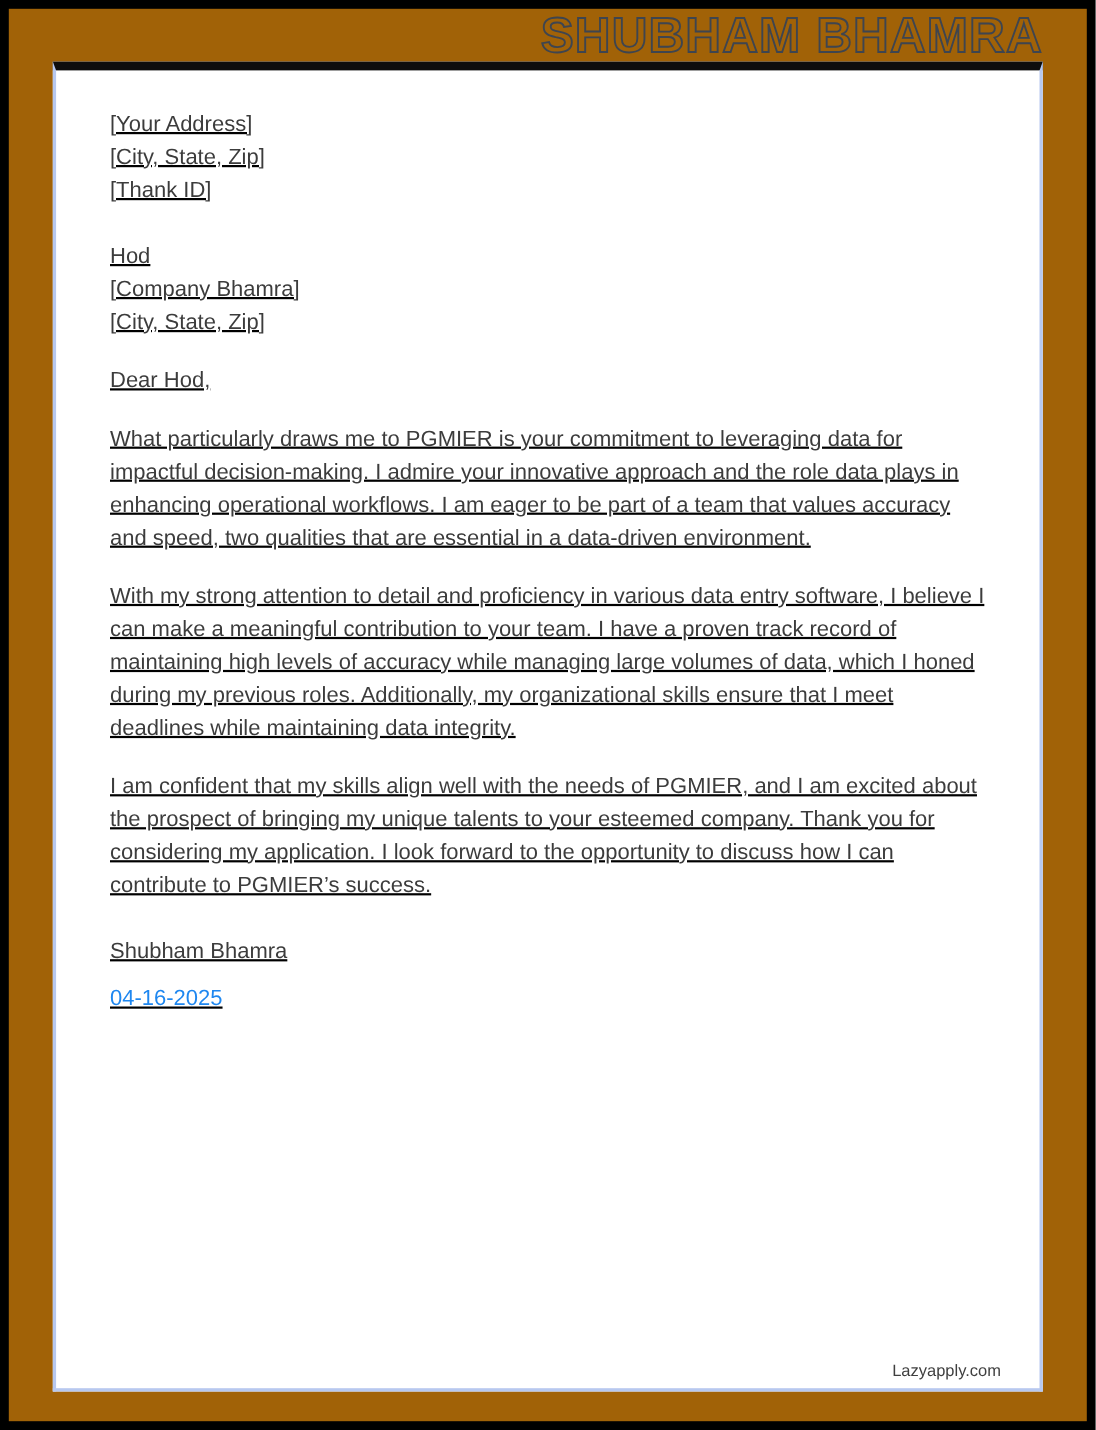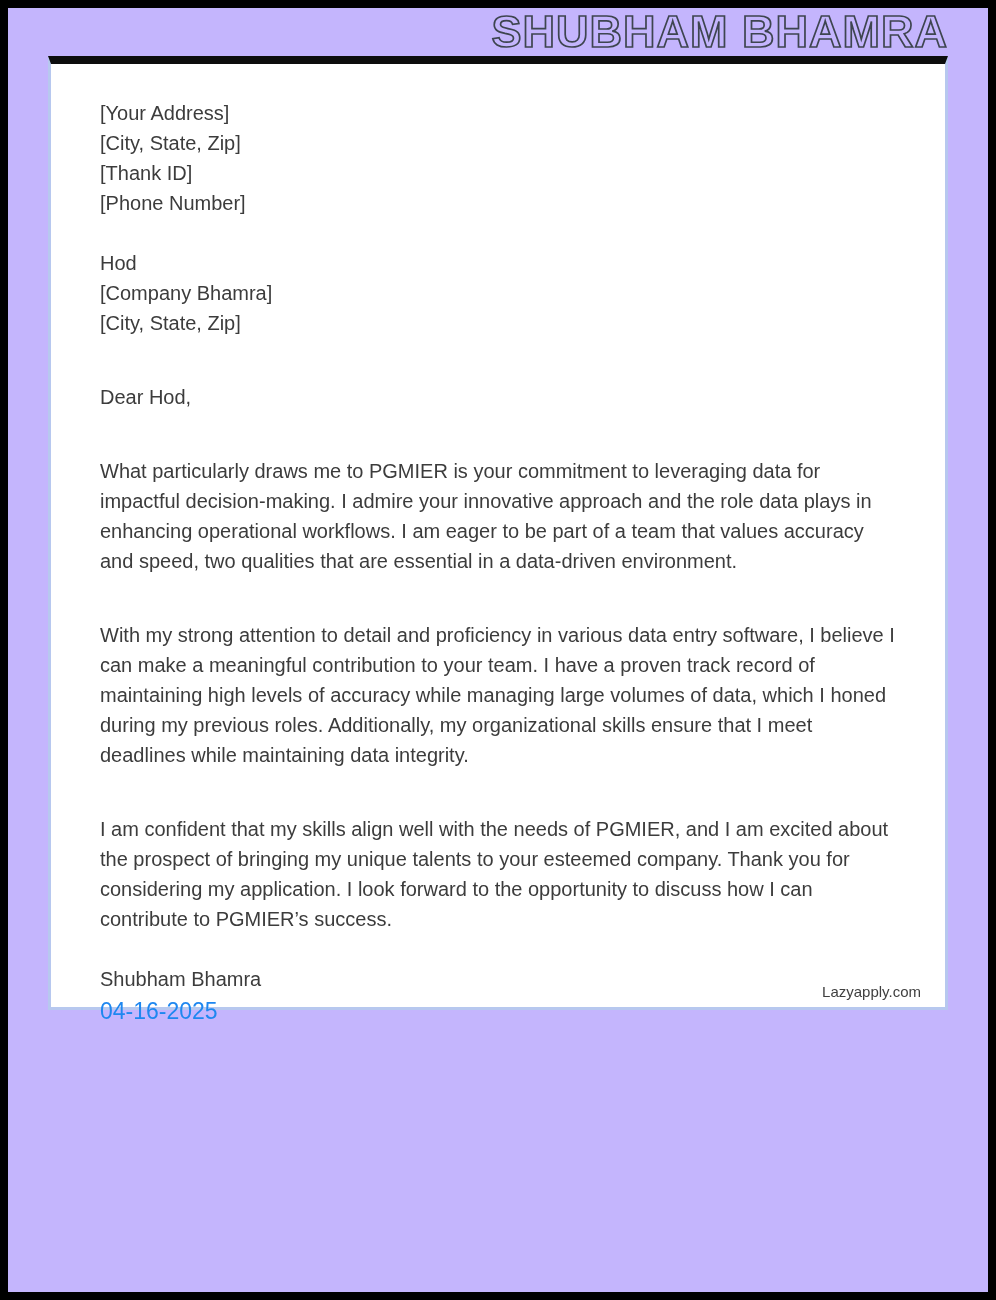--- a/index.html
+++ b/index.html
@@ -9,21 +9,21 @@
   body {
     width: 996px;
     height: 1300px;
     position: relative;
     background: #000000;
     font-family: "Liberation Sans", "DejaVu Sans", sans-serif;
   }
   .canvas {
     position: absolute;
     inset: 8px;
-    background: #c4b5fd;
+    background: #a16207;
     padding: 0 40px;
     box-sizing: border-box;
     overflow: hidden;
   }
   header.letterhead {
     height: 48px;
     display: flex;
     align-items: flex-end;
     justify-content: flex-end;
   }
@@ -39,42 +39,43 @@
   }
   @supports not (-webkit-text-stroke: 1px black) {
     .letterhead-name { color: #3e4550; }
   }
   main.sheet {
     background: #ffffff;
     border-top: 8px solid #0d0d0d;
     border-left: 3px solid #b7c8ef;
     border-right: 3px solid #b7c8ef;
     border-bottom: 3px solid #b7c8ef;
-    height: 954px;
+    height: 1209px;
     box-sizing: border-box;
     position: relative;
+    text-decoration: underline;
   }
   .letter {
     padding: 34px 46px 0 49px;
     font-size: 20px;
     line-height: 30px;
     color: #3c3c3c;
   }
   .letter .block { margin: 30px 0 0 0; }
   .letter .block:first-child { margin-top: 0; }
-  .letter p { margin: 44px 0 0 0; }
+  .letter p { margin: 23px 0 0 0; }
   .date-line {
-    margin-top: 2px;
+    margin-top: 13px;
     color: #1e87f0;
-    font-size: 23px;
+    font-size: 20px;
     line-height: 30px;
   }
   .footer-brand {
     position: absolute;
-    right: 24px;
+    right: 35px;
     bottom: 5px;
     font-size: 15px;
     line-height: 20px;
     color: #3f3f3f;
   }
 </style>
 </head>
 <body>
 
 <div class="canvas">
@@ -83,21 +84,20 @@
     <div class="letterhead-name">SHUBHAM BHAMRA</div>
   </header>
 
   <main class="sheet">
     <div class="letter">
 
       <div class="block">
         <div>[Your Address]</div>
         <div>[City, State, Zip]</div>
         <div>[Thank ID]</div>
-        <div>[Phone Number]</div>
       </div>
 
       <div class="block">
         <div>Hod</div>
         <div>[Company Bhamra]</div>
         <div>[City, State, Zip]</div>
       </div>
 
       <p>Dear Hod,</p>
 

